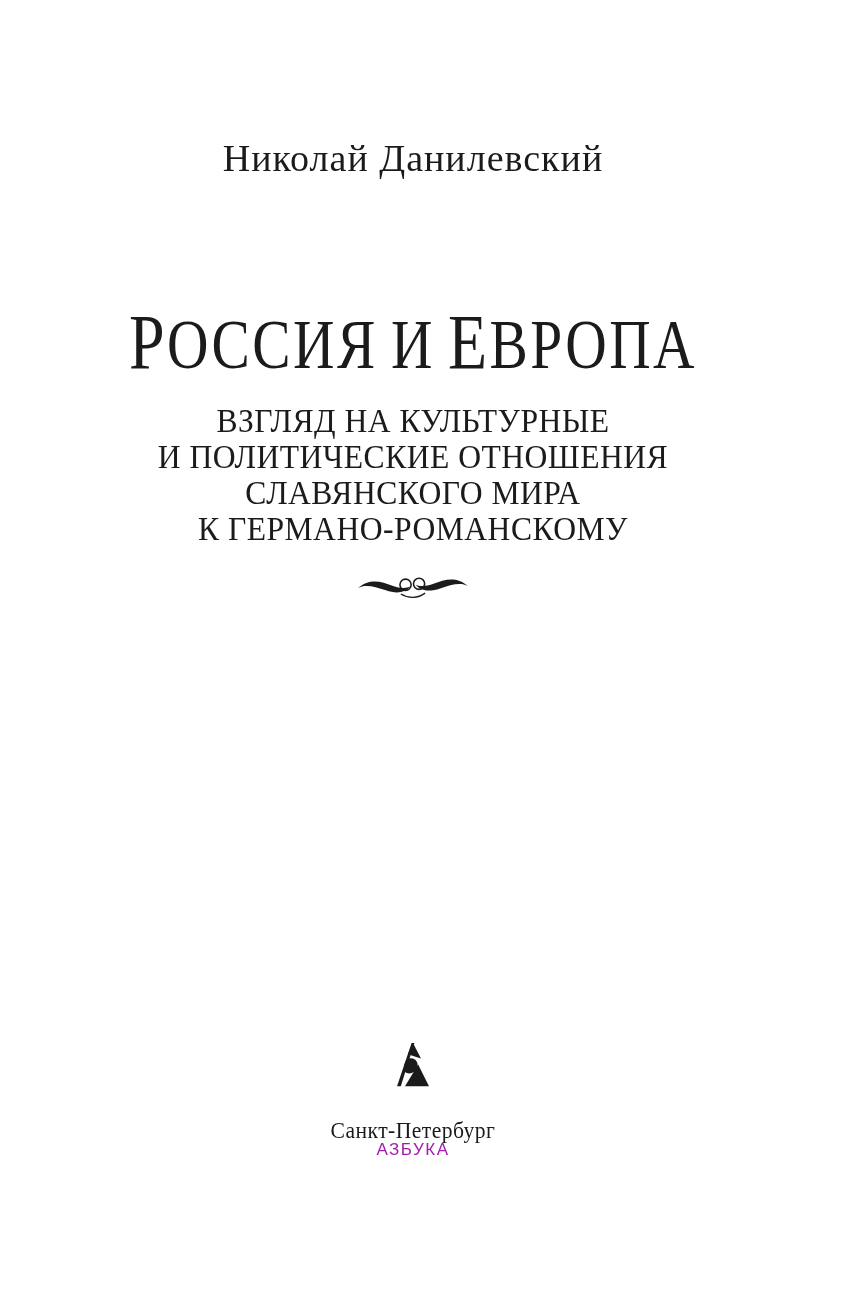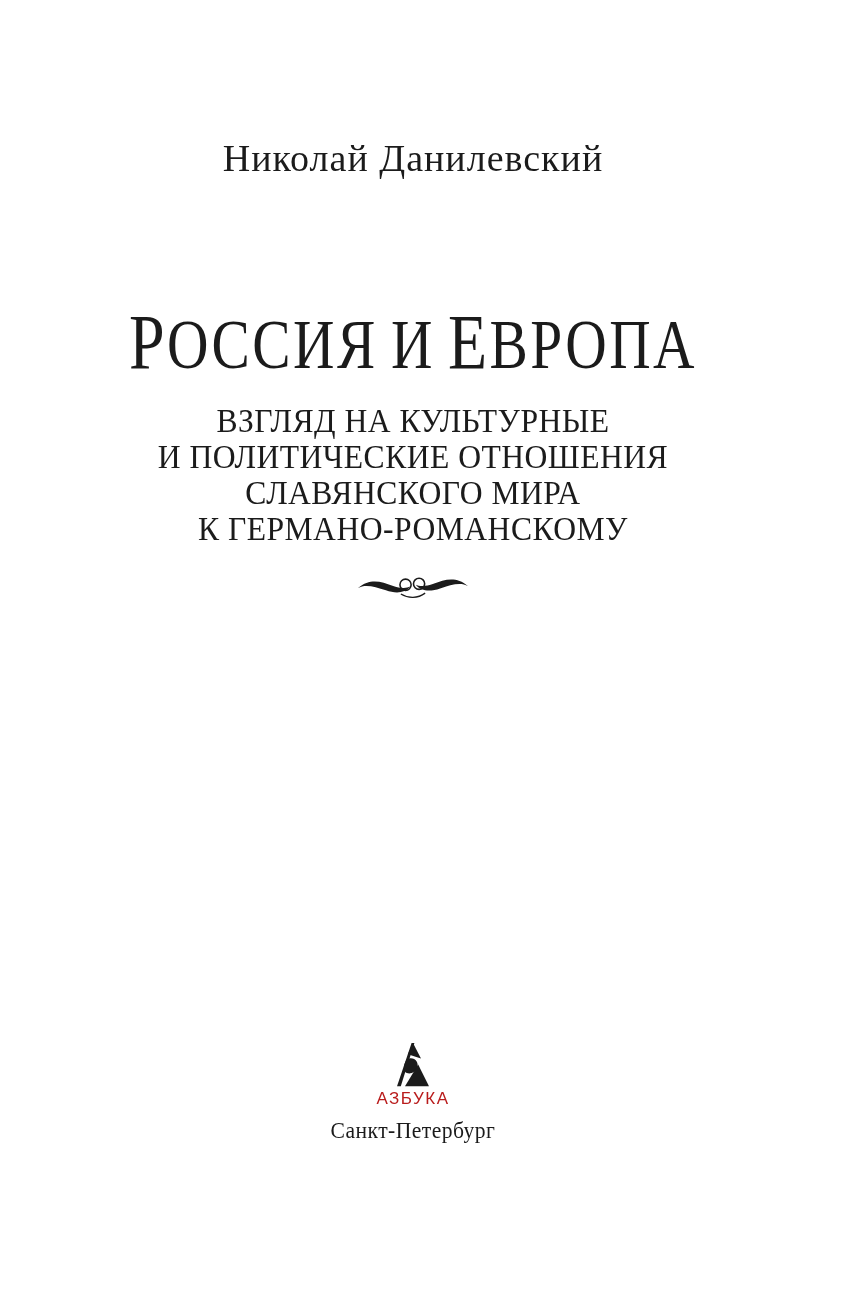--- a/index.html
+++ b/index.html
@@ -42,25 +42,25 @@
     line-height: 36px;
     letter-spacing: 0.5px;
     transform: scaleX(0.93);
     transform-origin: center top;
   }
   .ornament { top: 574px; }
   .ornament svg { display: inline-block; vertical-align: top; }
   .logo { top: 1042px; }
   .logo svg { display: inline-block; vertical-align: top; }
   .brand {
-    top: 1089px;
+    top: 1140px;
     font-family: "Liberation Sans", sans-serif;
     font-size: 17px;
     letter-spacing: 1.5px;
-    color: #b91c1c;
+    color: #a21caf;
   }
   .city {
     top: 1117px;
     font-size: 24px;
     letter-spacing: 0.5px;
     transform: scaleX(0.9);
     transform-origin: center top;
   }
 </style>
 </head>

